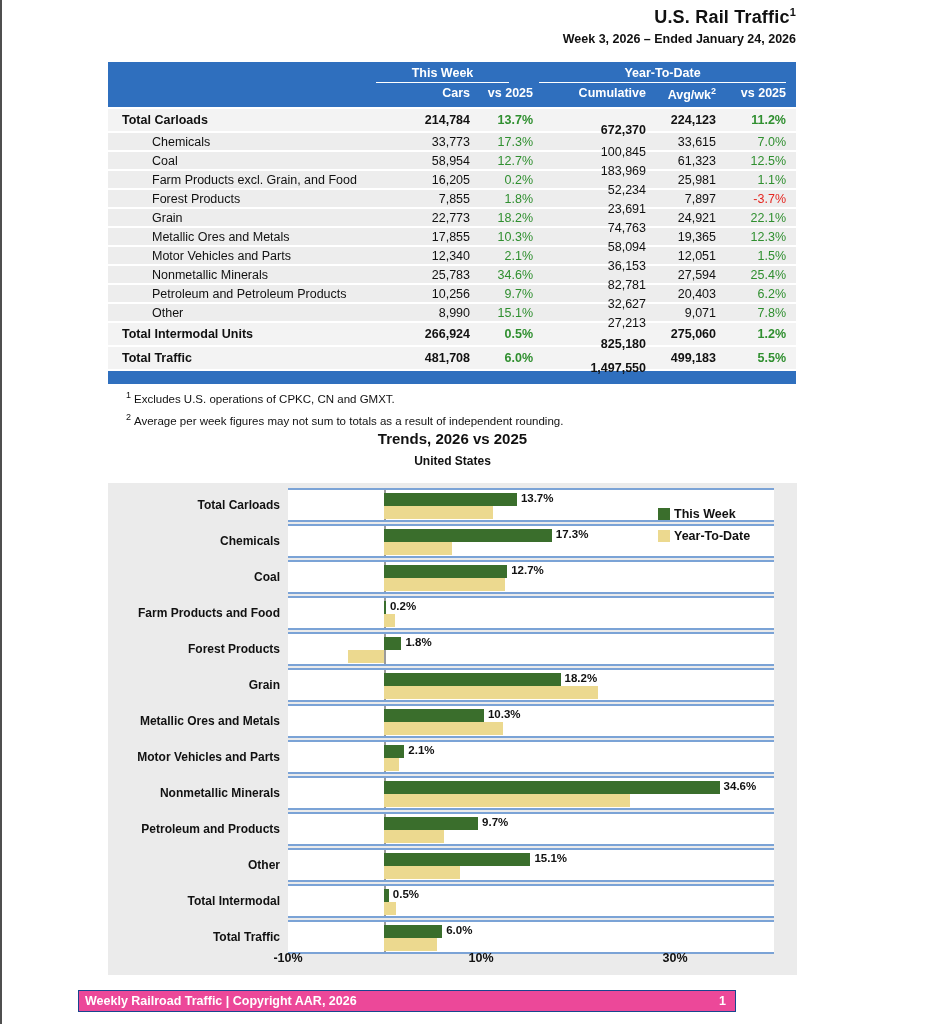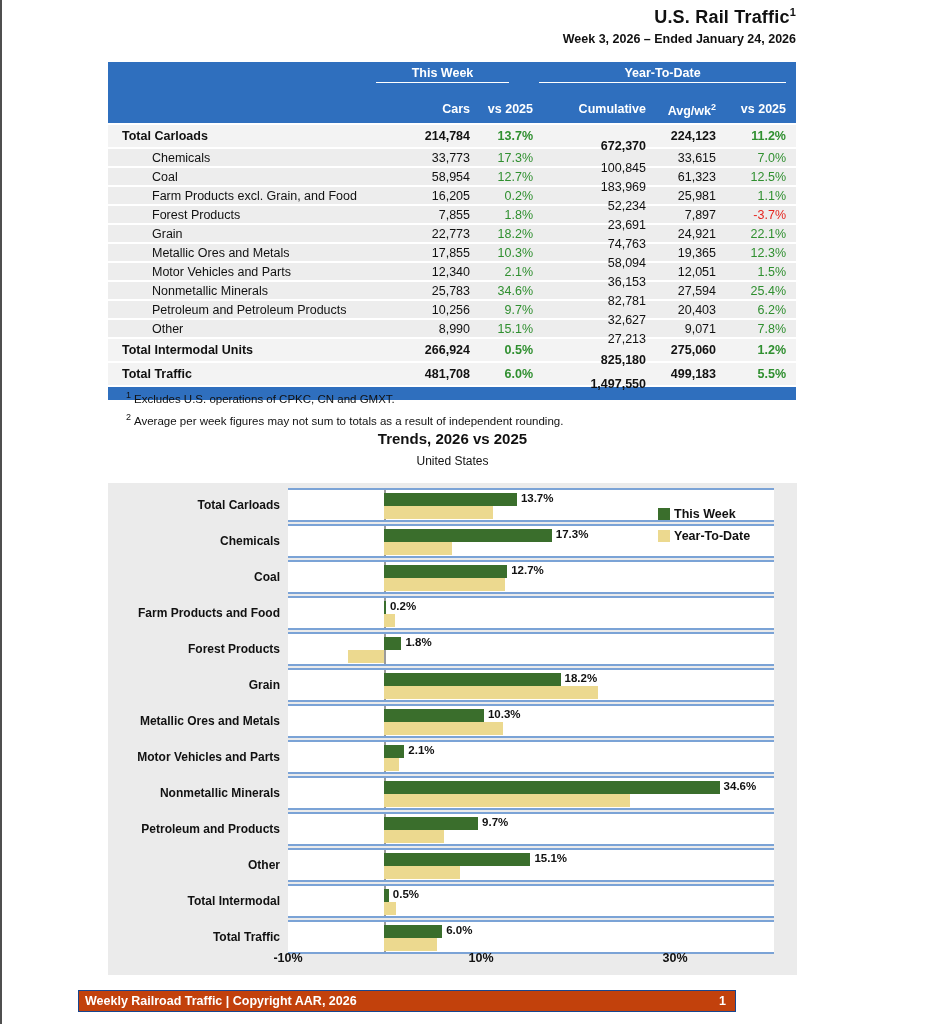--- a/index.html
+++ b/index.html
@@ -16,21 +16,21 @@
   .rpt-sub { font-size:12.5px; font-weight:bold; margin-top:4px; }
 
   
   .tbl { position:absolute; left:108px; top:62px; width:688px; }
   .thead { background:#2f6fbe; color:#fff; padding-top:4px; }
   .hrow { display:flex; align-items:flex-end; }
   .hspacer { flex:1; }
   .grp { text-align:center; font-weight:bold; font-size:12.5px; padding-bottom:2px; }
   .grp-week  { width:133px; margin-right:30px; border-bottom:1.5px solid #fff; }
   .grp-ytd   { width:247px; margin-right:10px; border-bottom:1.5px solid #fff; }
-  .hcols { display:flex; font-weight:bold; font-size:12.5px; padding:3px 0 5px 16px;margin-top:16px; }
+  .hcols { display:flex; font-weight:bold; font-size:12.5px; padding:3px 0 5px 16px; }
   .hc { text-align:right; }
   .hc.cars { width:100px; } .hc.vsw { width:63px; }
   .hc.cum { width:113px; } .hc.avg { width:70px; } .hc.vsy { width:70px; }
   .hcols .tail { width:10px; }
   .hc sup { font-size:9px; }
 
   .trow { display:flex; align-items:center; background:#ededed; border-top:2px solid #fff;
           height:19px; font-size:12.5px; }
   .trow.total { background:#f3f3f3; height:24px; font-weight:bold; }
   .trow .lbl { flex:1; padding-left:14px; white-space:nowrap; overflow:hidden; }
@@ -43,21 +43,21 @@
   .tbl-bottom { height:13px; background:#2f6fbe; margin-top:2px; }
 
   
   .fnotes { position:absolute; left:126px; top:390px; font-size:11.5px; }
   .fnote { margin-bottom:7px; }
   .fnote sup { font-size:9px; margin-right:3px; }
 
   
   .chart-head { position:absolute; left:108px; top:430px; width:689px; text-align:center; }
   .chart-title { font-size:15px; font-weight:bold; }
-  .chart-sub { font-size:12px; font-weight:normal; margin-top:7px; }
+  .chart-sub { font-size:12px; font-weight:bold; margin-top:7px; }
 
   
   .chart { position:absolute; left:108px; top:483px; width:689px; height:492px; background:#ebebeb; }
   .crows { position:absolute; left:0; top:4px; width:689px; }
   .crow { display:flex; height:36px; }
   .clabel { width:180px; font-size:12px; font-weight:bold; text-align:right;
             padding-right:8px; display:flex; align-items:center; justify-content:flex-end;
             white-space:nowrap; }
   .cplot { position:relative; width:486px; height:34px; background:#fff;
            border-top:2px solid #7ba3d6; border-bottom:2px solid #7ba3d6; margin-top:1px; }
@@ -69,21 +69,21 @@
 
   .legend { position:absolute; left:550px; top:20px; }
   .leg-item { display:flex; align-items:center; height:22px; font-size:12.5px; font-weight:bold; }
   .leg-swatch { width:12px; height:12px; margin-right:4px; }
 
   .xticks { position:absolute; left:0; top:468px; width:689px; height:20px; }
   .xtick { position:absolute; transform:translateX(-50%); font-size:12.5px; font-weight:bold; }
 
   
   .pfooter { position:absolute; left:78px; top:990px; width:658px; height:22px;
-             background:#c2410c; border:1.5px solid #17468f; color:#fff;
+             background:#ec4899; border:1.5px solid #17468f; color:#fff;
              display:flex; align-items:center; font-size:12.5px; font-weight:bold; }
   .pfooter .ftext { flex:1; padding-left:6px; }
   .pfooter .fpage { padding-right:9px; }
 </style>
 </head>
 <body>
 
 <div class="page">
   <div class="edge-line"></div>
 

